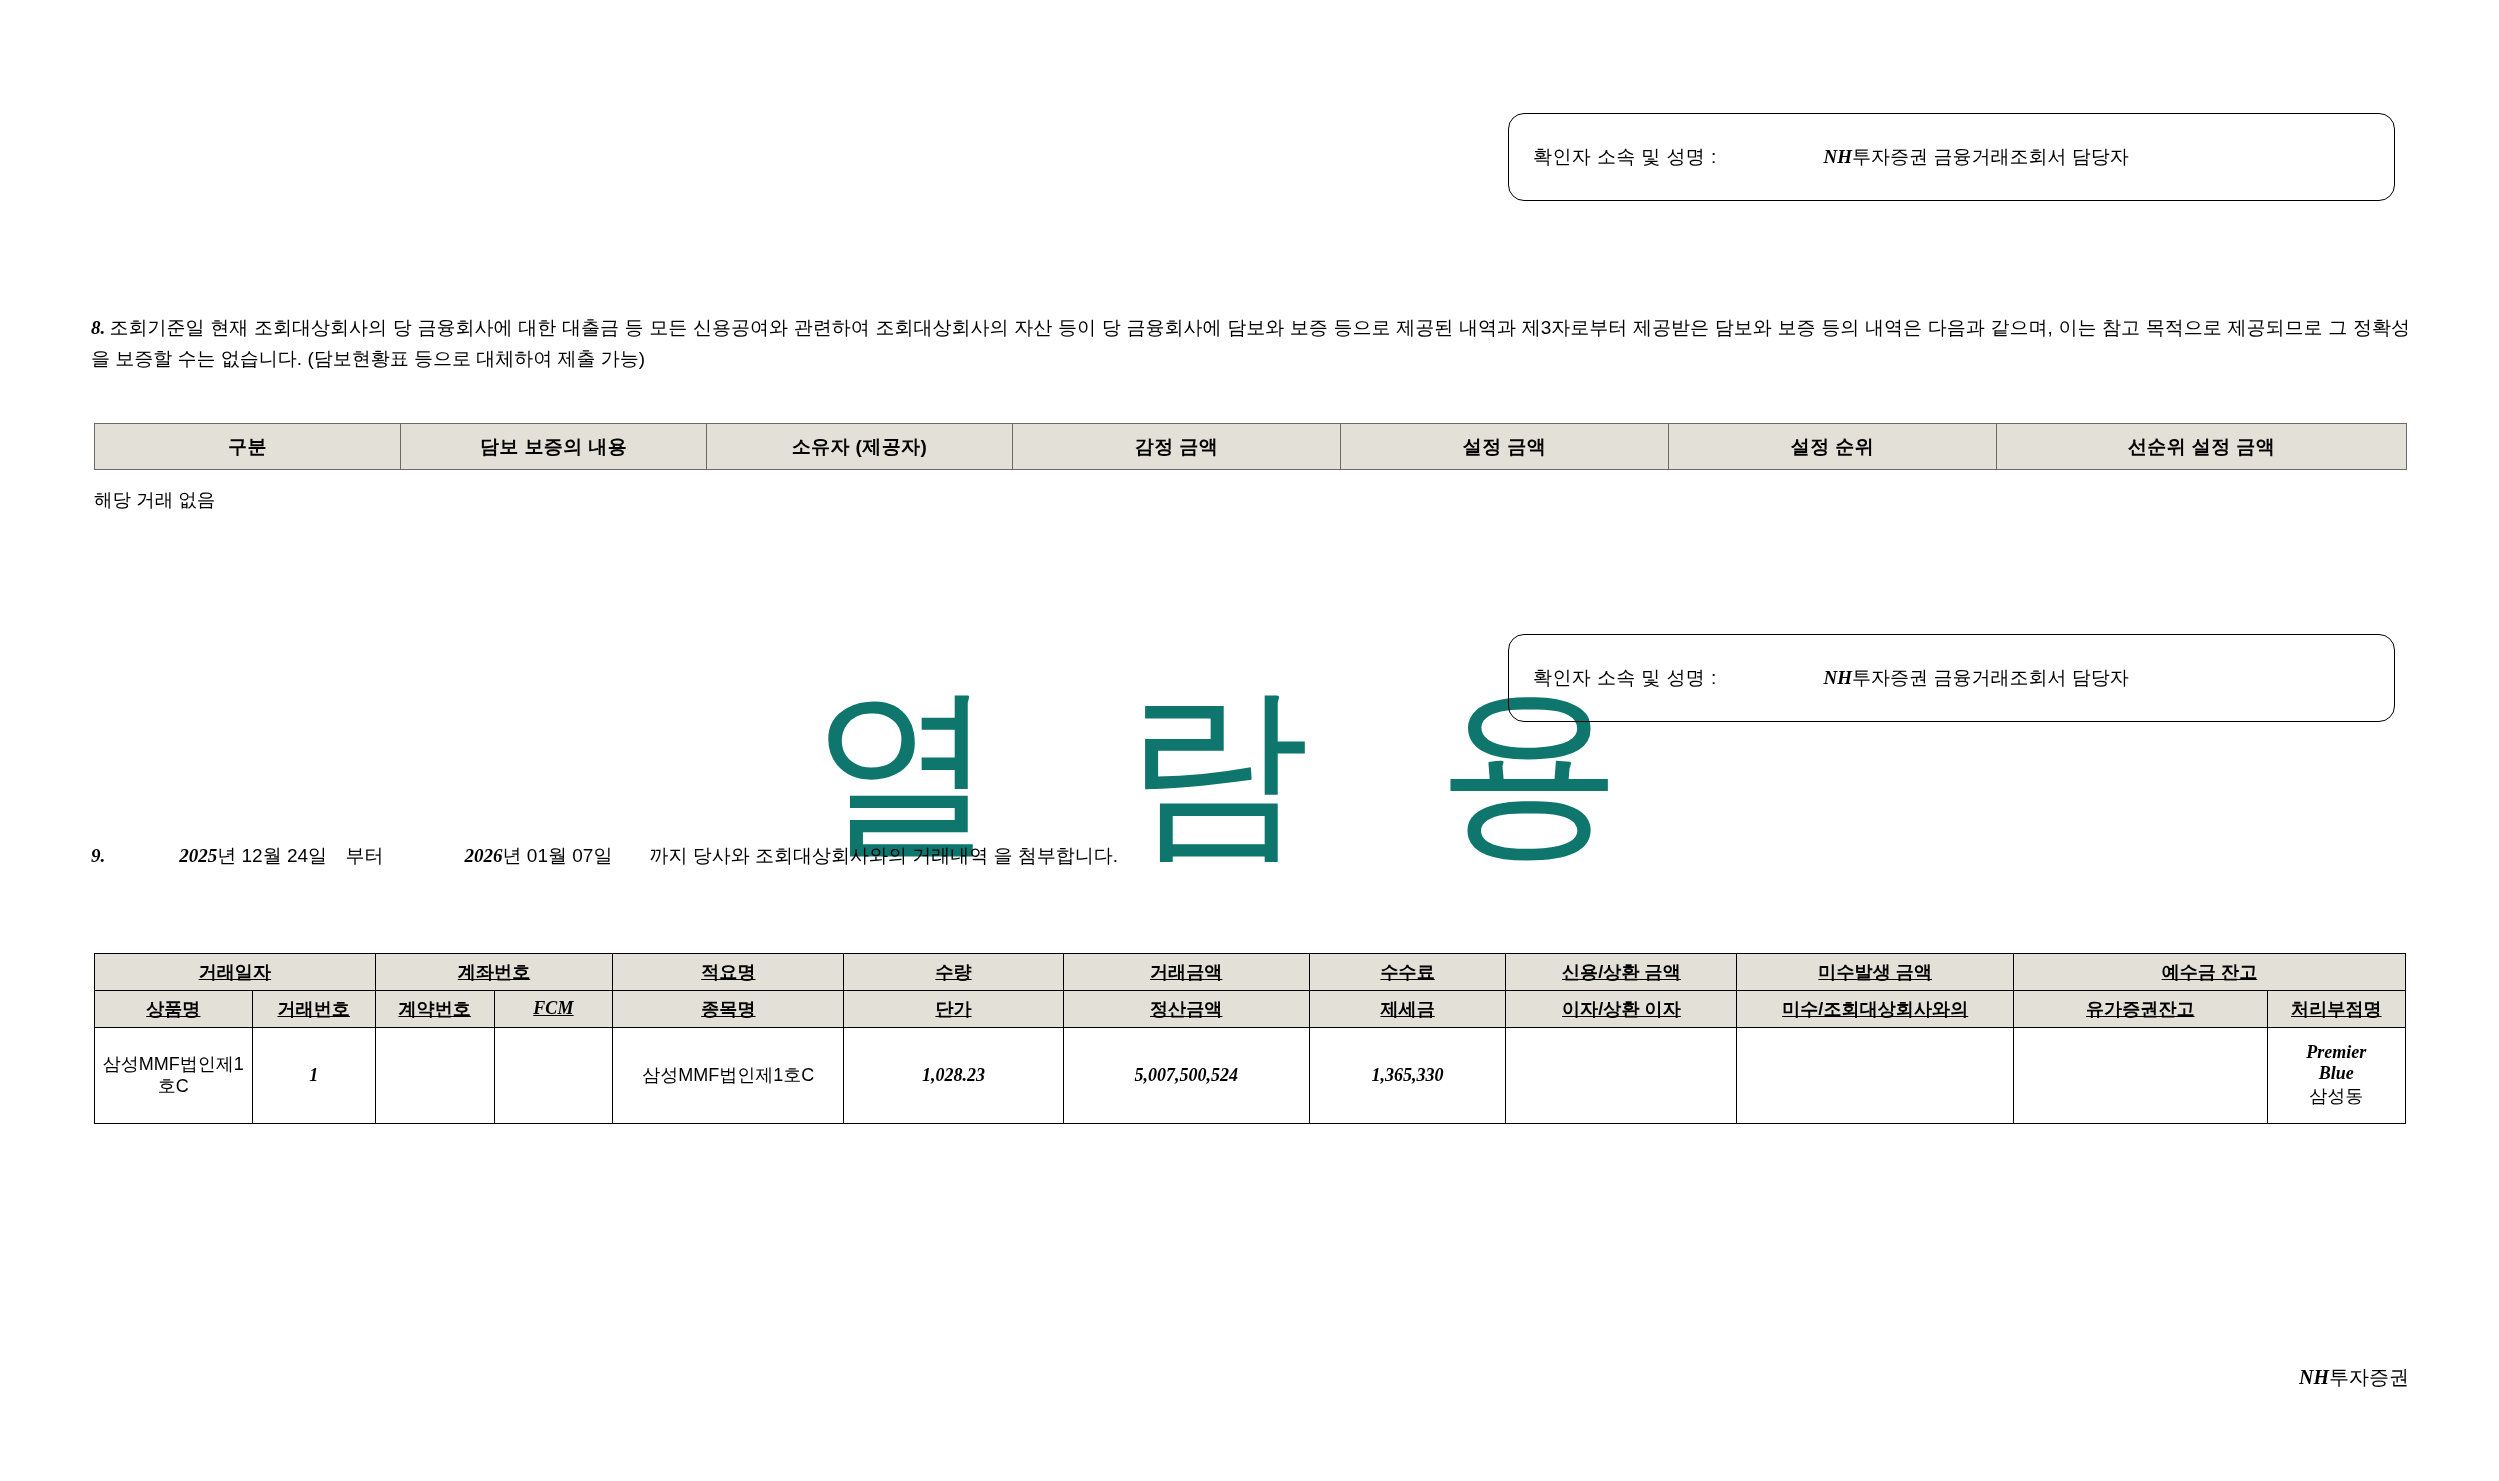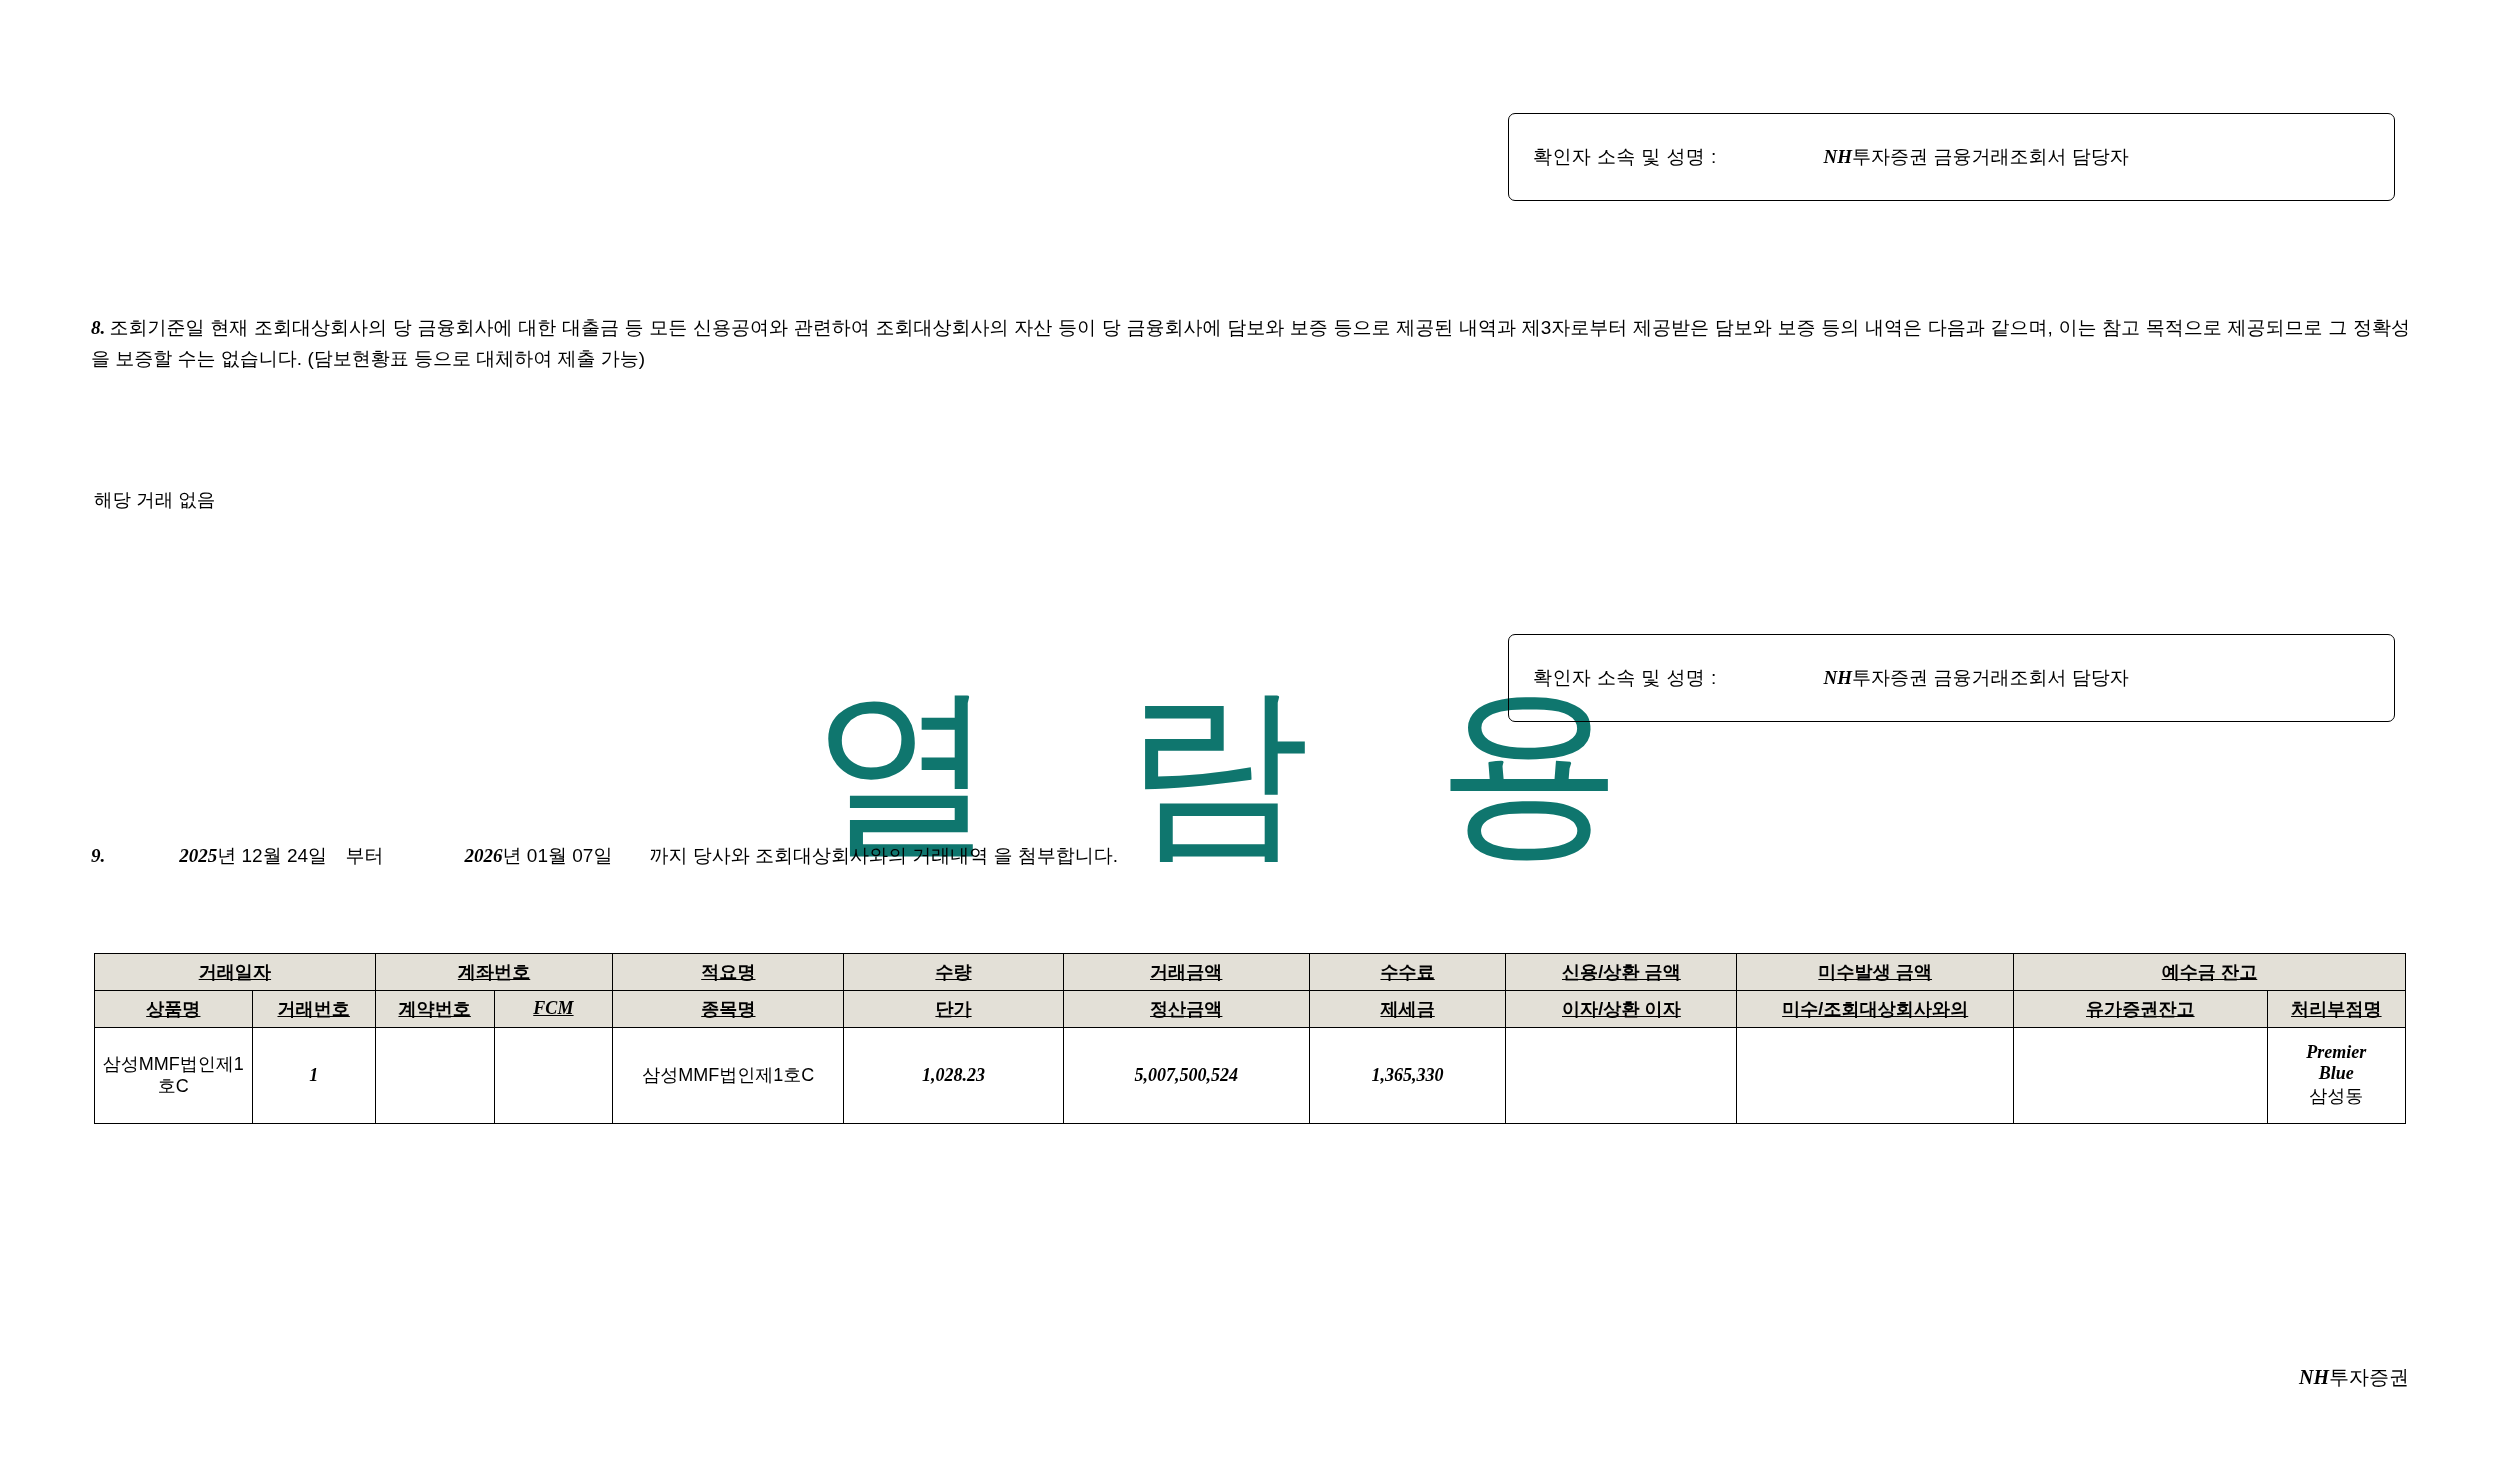--- a/index.html
+++ b/index.html
@@ -20,21 +20,21 @@
     position: absolute;
     top: 0; left: 0;
     width: 2500px;
     height: 1482px;
   }
 
   
   .confirm-box {
     position: absolute;
     border: 1.4px solid #000;
-    border-radius: 7px;
+    border-radius: 16px;
     box-sizing: border-box;
     display: flex;
     align-items: center;
     padding: 0 24px;
   }
   .confirm-label {
     font-size: 19px;
     letter-spacing: 0.4px;
     white-space: nowrap;
   }
@@ -188,20 +188,42 @@
 
   <div class="confirm-box" id="confirm-box-1">
     <span class="confirm-label">확인자 소속 및 성명 :</span>
     <span class="confirm-value"><b>NH</b><span>투자증권 금융거래조회서 담당자</span></span>
   </div>
 
   <div id="clause8">
     <span class="num">8.</span><span>조회기준일 현재 조회대상회사의 당 금융회사에 대한 대출금 등 모든 신용공여와 관련하여 조회대상회사의 자산 등이 당 금융회사에 담보와 보증 등으로 제공된 내역과 제3자로부터 제공받은 담보와 보증 등의 내역은 다음과 같으며, 이는 참고 목적으로 제공되므로 그 정확성을 보증할 수는 없습니다. (담보현황표 등으로 대체하여 제출 가능)</span>
   </div>
 
+  <table id="collateral-table">
+    <colgroup>
+      <col style="width:306px">
+        <col style="width:306px">
+        <col style="width:306px">
+        <col style="width:328px">
+        <col style="width:328px">
+        <col style="width:328px">
+        <col style="width:410px">
+    </colgroup>
+    <thead>
+      <tr>
+        <th>구분</th>
+        <th>담보 보증의 내용</th>
+        <th>소유자 (제공자)</th>
+        <th>감정 금액</th>
+        <th>설정 금액</th>
+        <th>설정 순위</th>
+        <th>선순위 설정 금액</th>
+      </tr>
+    </thead>
+  </table>
   <div id="collateral-empty">해당 거래 없음</div>
 
   <div class="confirm-box" id="confirm-box-2">
     <span class="confirm-label">확인자 소속 및 성명 :</span>
     <span class="confirm-value"><b>NH</b><span>투자증권 금융거래조회서 담당자</span></span>
   </div>
 
   <div id="clause9">
     <span class="num">9.</span><span class="dt">2025</span><span>년 12월 24일</span><span class="sp"></span><span>부터</span><span class="sp"></span><span class="sp"></span><span class="dt">2026</span><span>년 01월 07일</span><span class="sp"></span><span class="sp"></span><span>까지 당사와 조회대상회사와의 거래내역 을 첨부합니다.</span>
   </div>

